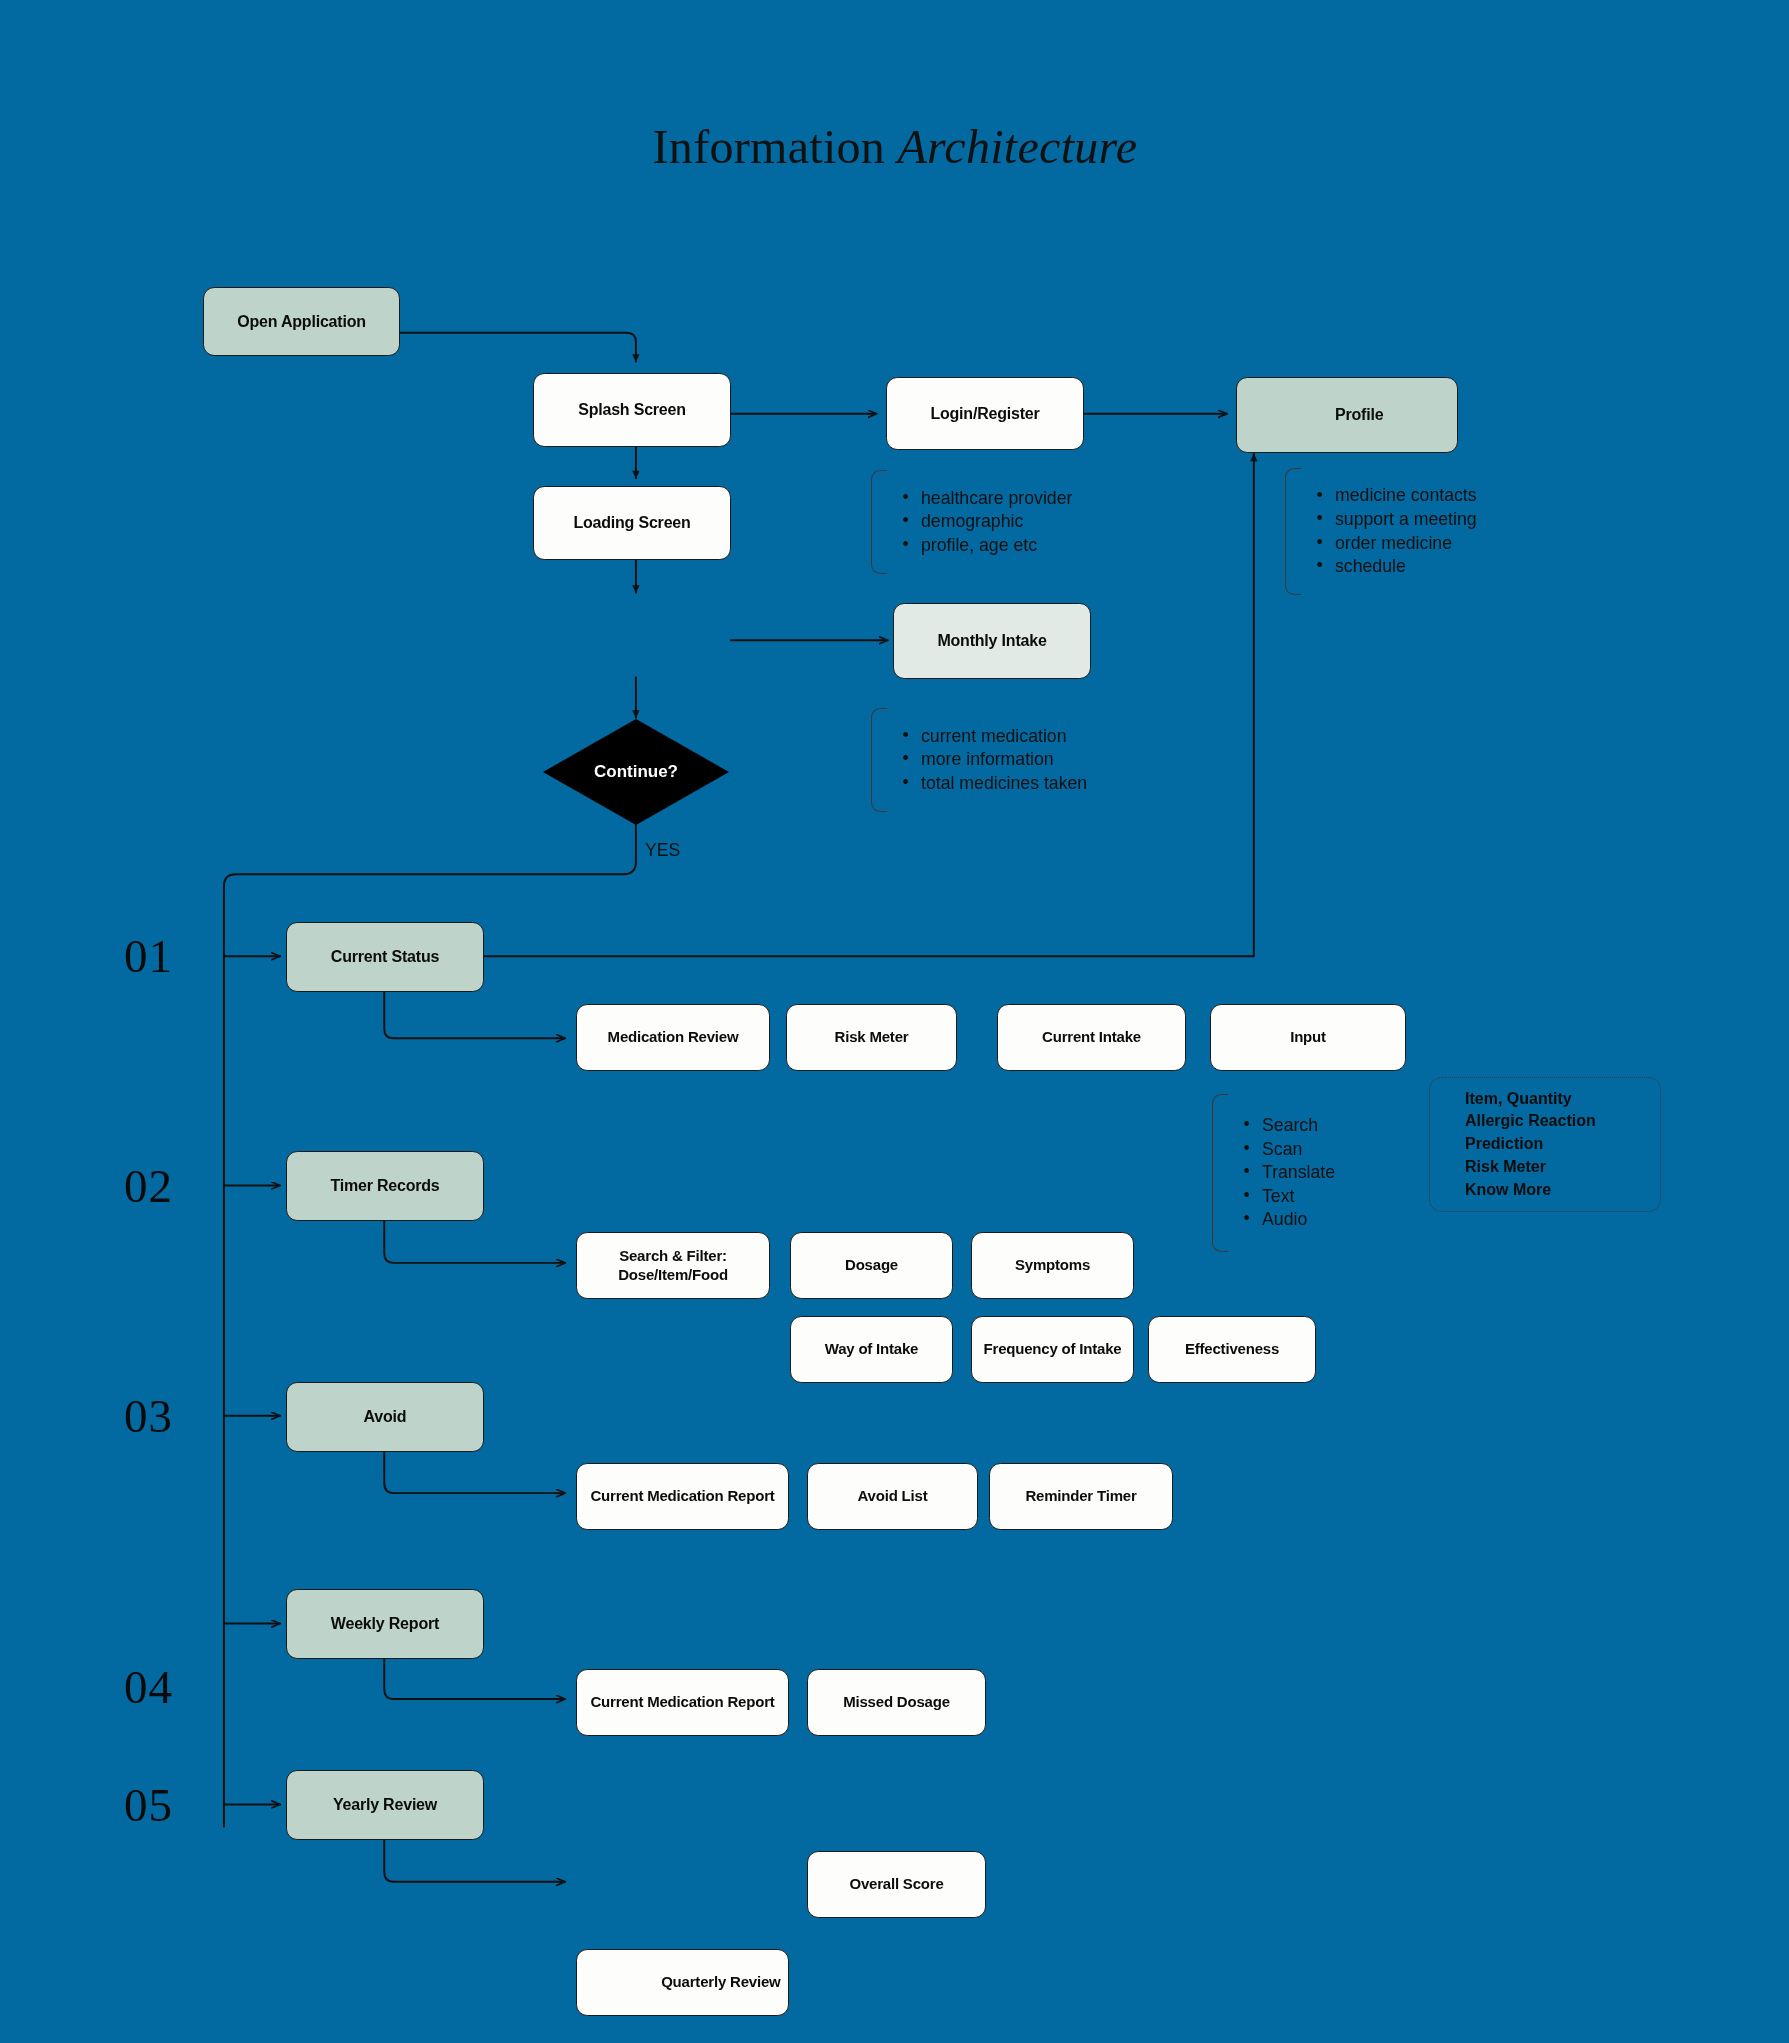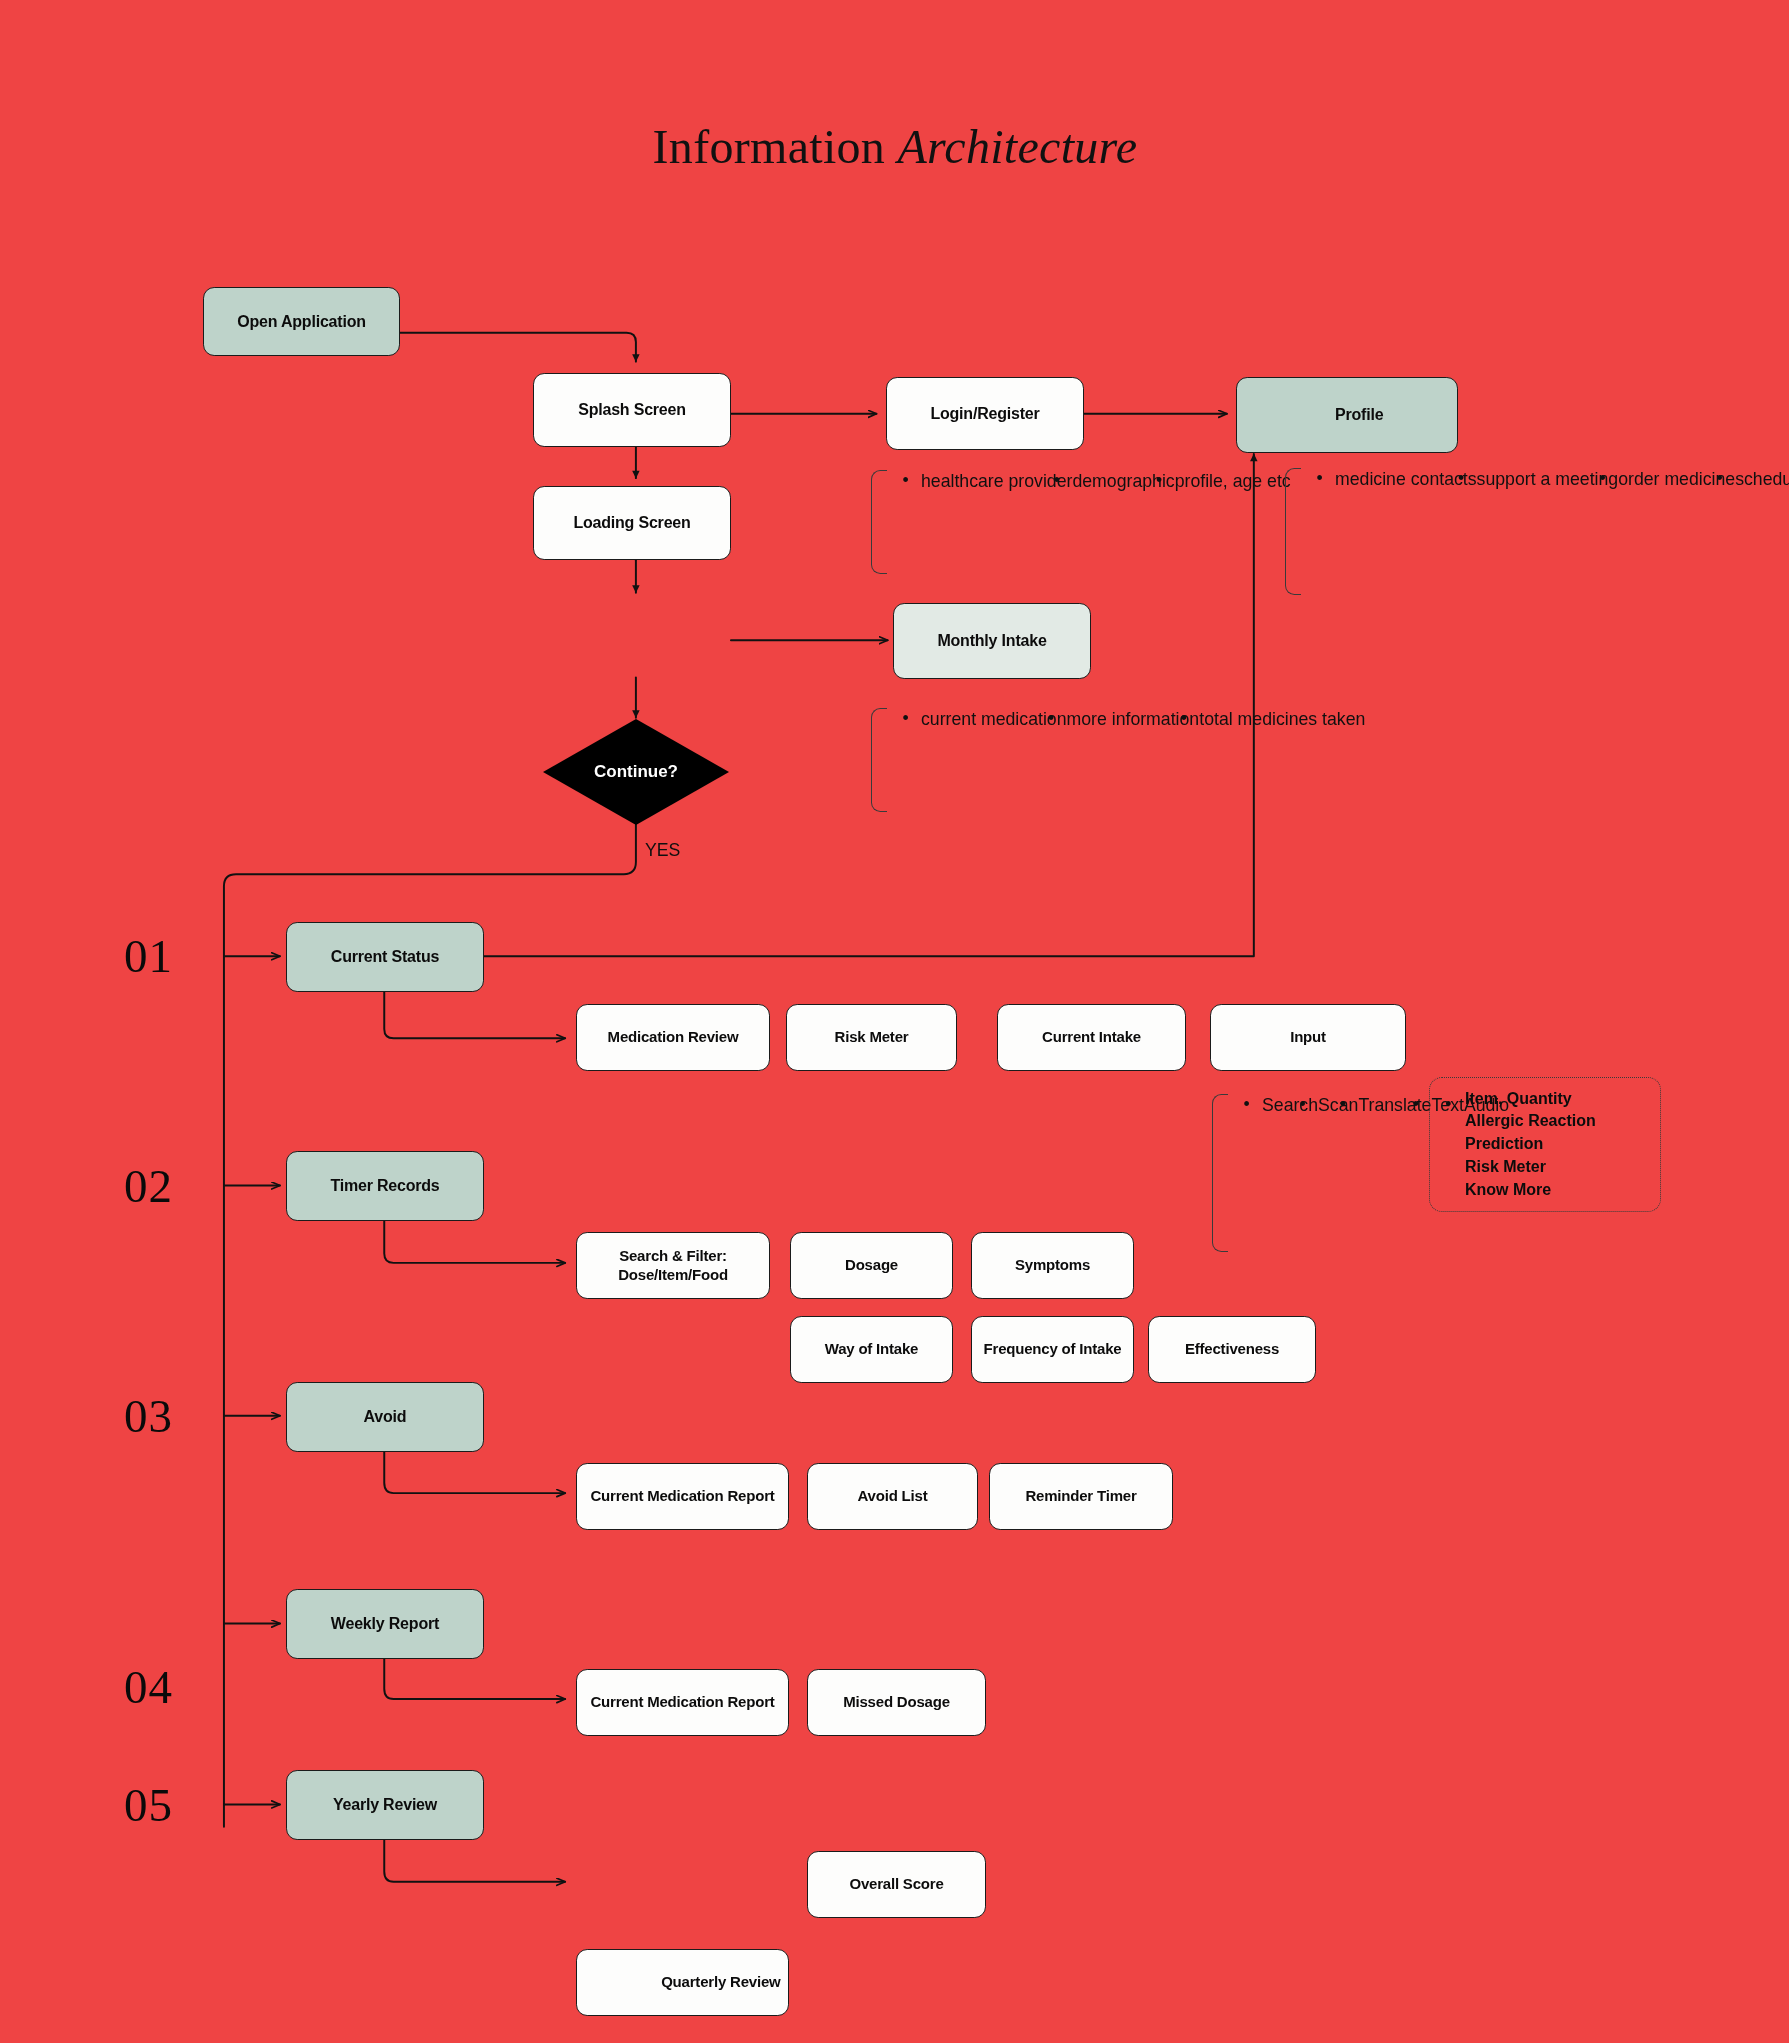--- a/index.html
+++ b/index.html
@@ -5,21 +5,21 @@
 <style>
   html, body {
     margin: 0;
     padding: 0;
     background: #f8f8f6;
   }
   #canvas {
     position: relative;
     width: 1790px;
     height: 2043px;
-    background: #ef4444;
+    background: #0369a1;
     overflow: hidden;
     font-family: "Liberation Sans", sans-serif;
   }
   
   .title {
     position: absolute;
     left: 0; right: 0;
     top: 119px;
     text-align: center;
     font-family: "Liberation Serif", serif;
@@ -98,21 +98,21 @@
     border-top: 1.5px solid #3a3a3a;
     border-bottom: 1.5px solid #3a3a3a;
     border-top-left-radius: 9.3px;
     border-bottom-left-radius: 9.3px;
   }
   .bullets {
     list-style: none;
     margin: 0;
     padding: 0 0 0 34px;
     display: flex;
-    flex-direction: row;
+    flex-direction: column;
     justify-content: center;
   }
   .bullets li {
     position: relative;
     font-size: 17.7px;
     line-height: 1.33;
     color: #101010;
     white-space: nowrap;
     font-family: "Liberation Sans", sans-serif;
   }

